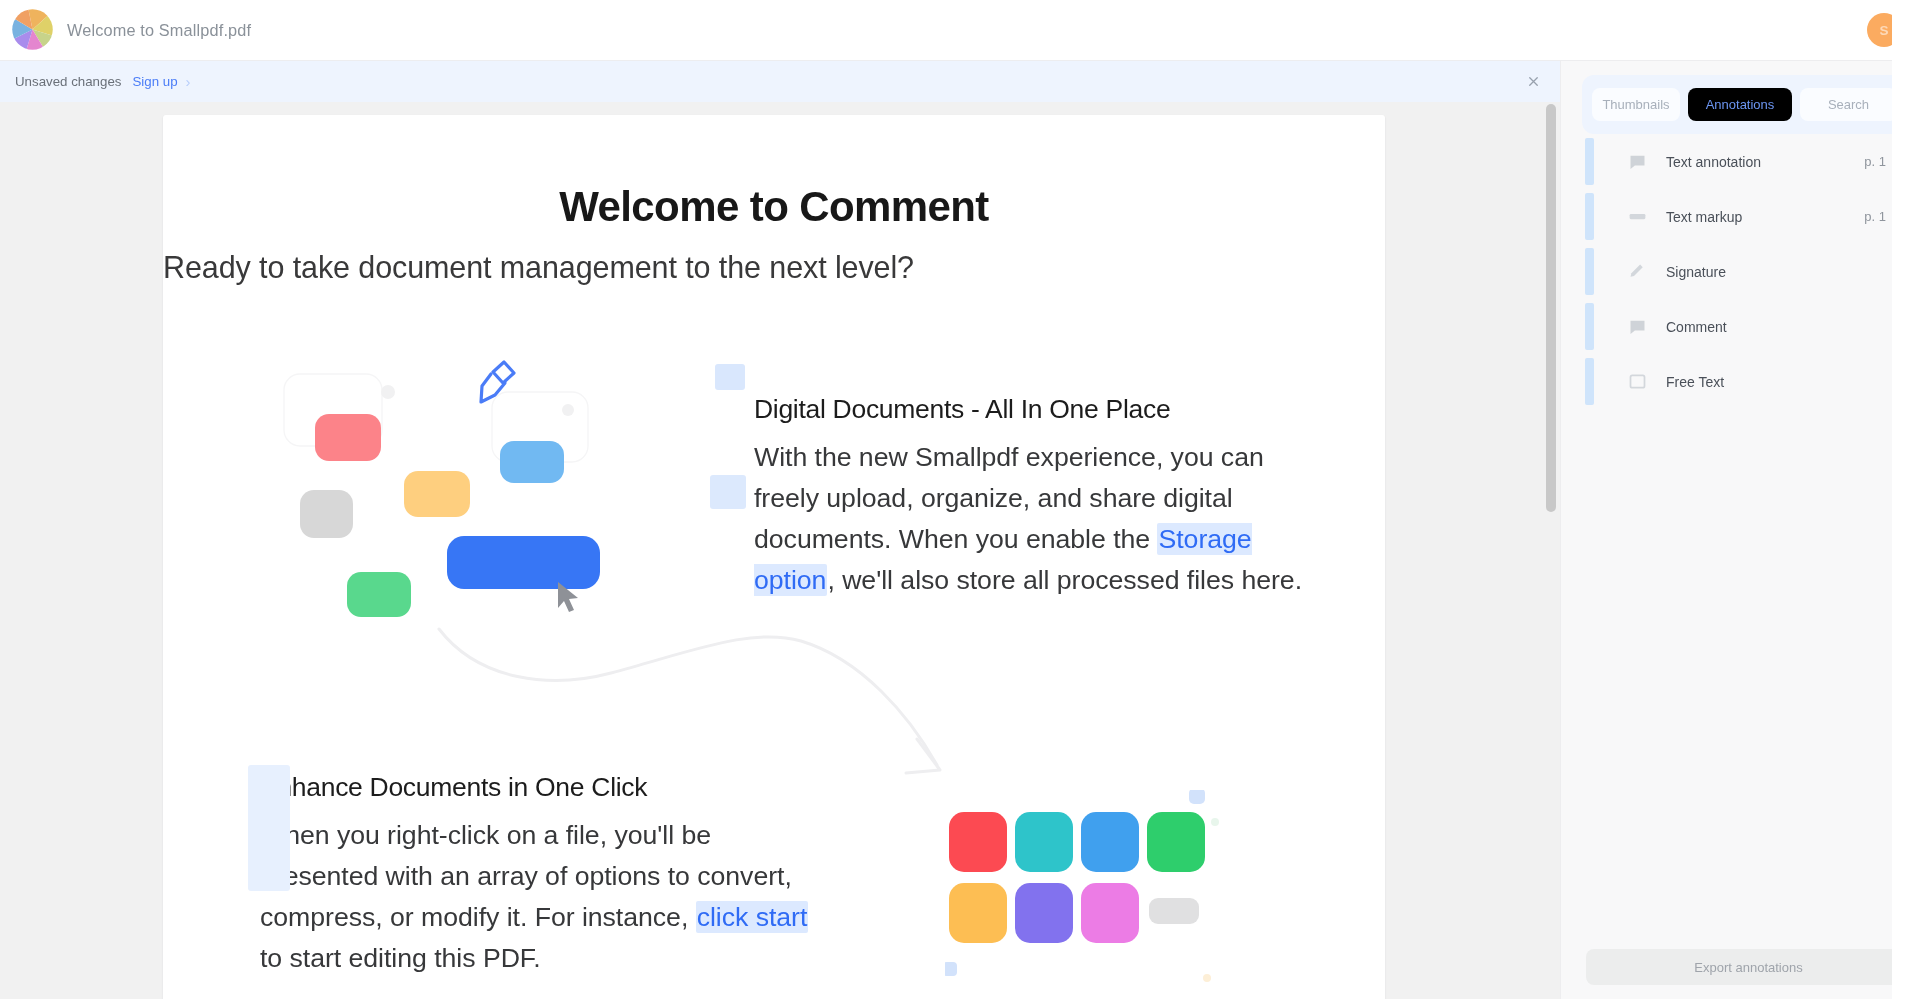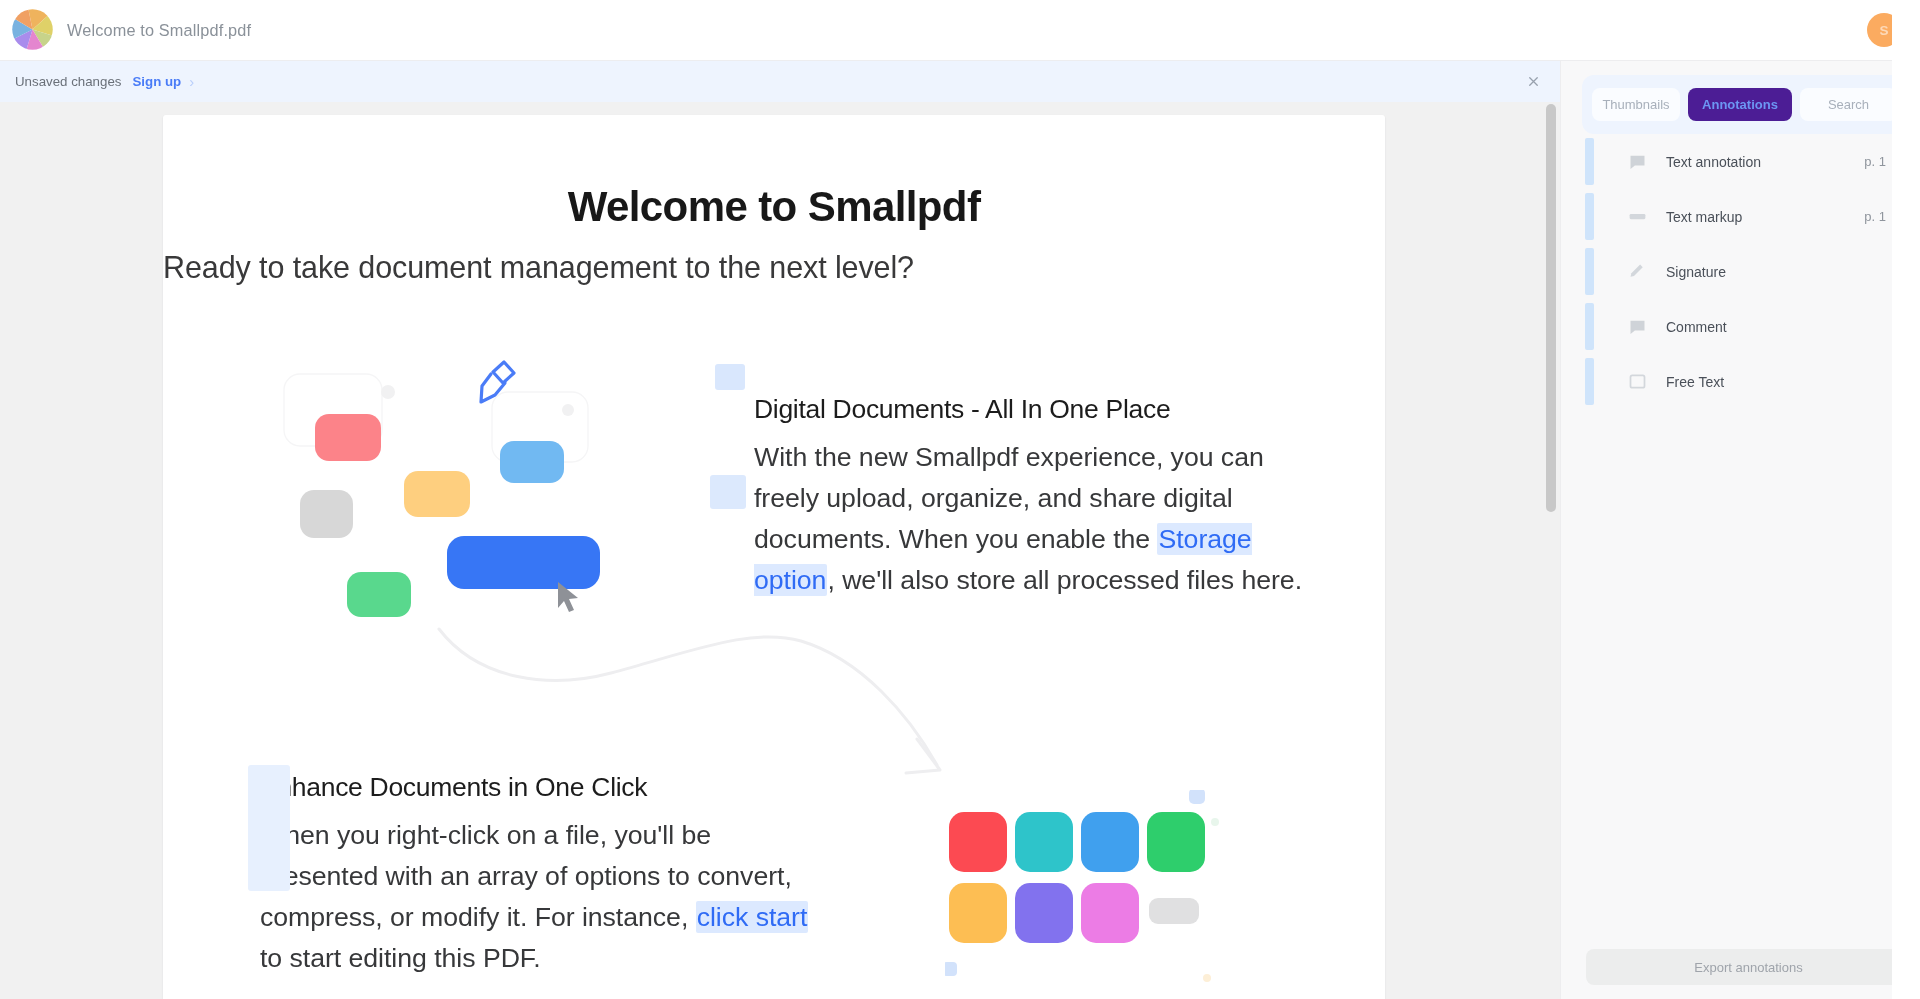--- a/index.html
+++ b/index.html
@@ -14,21 +14,21 @@
   .brand{display:flex;align-items:center;gap:12px;padding-left:13px}
   .brand-logo{width:45px;height:45px;flex:0 0 45px;display:block;margin-left:-3px;margin-top:-2px}
   .brand-title{font-size:16.3px;color:#8a9199;letter-spacing:.15px;white-space:nowrap}
   .topbar-right{margin-left:auto;display:flex;align-items:center;gap:14px;padding-right:19px}
   .avatar{width:34px;height:34px;border-radius:50%;background:#fbab60;
           display:flex;align-items:center;justify-content:center;color:rgba(255,255,255,.55);font-size:13.5px;font-weight:600}
 
   
   .banner{position:absolute;left:0;top:61px;width:1560px;height:41px;background:#eef4fe;
           display:flex;align-items:center;padding:0 15px;font-size:13.3px;color:#6a7079}
-  .banner-link{color:#4a7cf7;margin-left:11px;cursor:pointer;font-weight:700}
+  .banner-link{color:#4a7cf7;margin-left:11px;cursor:pointer;font-weight:400}
   .banner-chevron{margin-left:8px;color:#b8cefb;font-size:15px;line-height:1}
   .banner-close{margin-left:auto;margin-right:4px;width:15px;height:15px;cursor:pointer;display:block}
 
   
   .workspace{position:absolute;left:0;top:102px;width:1560px;height:897px;background:#f1f1f1;overflow:hidden}
   .page{position:absolute;left:163px;top:13px;width:1222px;height:1600px;background:#fff;border-radius:3px;
         box-shadow:0 1px 2px rgba(20,28,42,.10)}
 
   
   .vscroll{position:absolute;left:1546px;top:104px;width:10px;height:891px;}
@@ -51,21 +51,21 @@
   .sel-edge2{position:absolute;left:50px;top:125px;width:36px;height:34px;background:#dce9fd;border-radius:3px}
   .sel-band{position:absolute;left:10px;top:15px;width:42px;height:126px;background:#e7f0fe;border-radius:3px}
 
   
   .sidebar{position:absolute;left:1560px;top:61px;width:360px;height:938px;background:#f8f8f9;
            border-left:1px solid #ededef;display:flex;flex-direction:column}
   .tabs{margin:14px 13px 0 21px;height:59px;background:#eef4fe;border-radius:12px;display:flex;
         align-items:center;padding:0 4px;gap:8px;justify-content:center}
   .tab{height:33px;padding:0 10px;border-radius:8px;display:flex;align-items:center;justify-content:center;
        font-size:13px;color:#a8b0bb;cursor:pointer;background:#fafcff}
-  .tab.active{background:#4c1d95;color:#6c96f3;font-weight:700}
+  .tab.active{background:#000000;color:#6c96f3;font-weight:400}
 
   .list{margin-top:0px;flex:1;overflow:hidden}
   .row{position:relative;height:55px;display:flex;align-items:center;padding:0 34px 0 61px;cursor:pointer}
   .row .bar{position:absolute;left:24px;top:4px;width:9px;height:47px;background:#cfe4fb;border-radius:2px}
   .row .ic{width:22px;height:22px;display:flex;align-items:center;justify-content:center;margin-left:4px;margin-right:18px}
   .row .lbl{font-size:14px;color:#4a5059}
   .row .val{margin-left:auto;font-size:13px;color:#8f959d}
 
   .connector{position:absolute;left:268px;top:500px;pointer-events:none}
   .sbfoot{height:79px;display:flex;align-items:center;justify-content:flex-start;padding:15px 9px 0px 25px}
@@ -108,21 +108,21 @@
     <span>Unsaved changes</span>
     <span class="banner-link">Sign up</span>
     <span class="banner-chevron">›</span>
     <svg class="banner-close" viewBox="0 0 16 16">
       <path d="M4 4 L12 12 M12 4 L4 12" stroke="#97a0ad" stroke-width="1.4" stroke-linecap="round" fill="none"></path>
     </svg>
   </div>
 
   <div class="workspace">
     <div class="page">
-      <div class="doc-title">Welcome to Smallpdf</div>
+      <div class="doc-title">Welcome to Comment</div>
       <div class="doc-sub">Ready to take document management to the next level?</div>
 
       <div class="sec">
         <div class="sec-illu">
           <svg width="420" height="290" viewBox="0 0 420 290">
 
             <g fill="none" stroke="#f5f5f6" stroke-width="1.3">
               <rect x="44" y="24" width="98" height="72" rx="16"></rect>
               <rect x="252" y="42" width="96" height="70" rx="16"></rect>
             </g>

